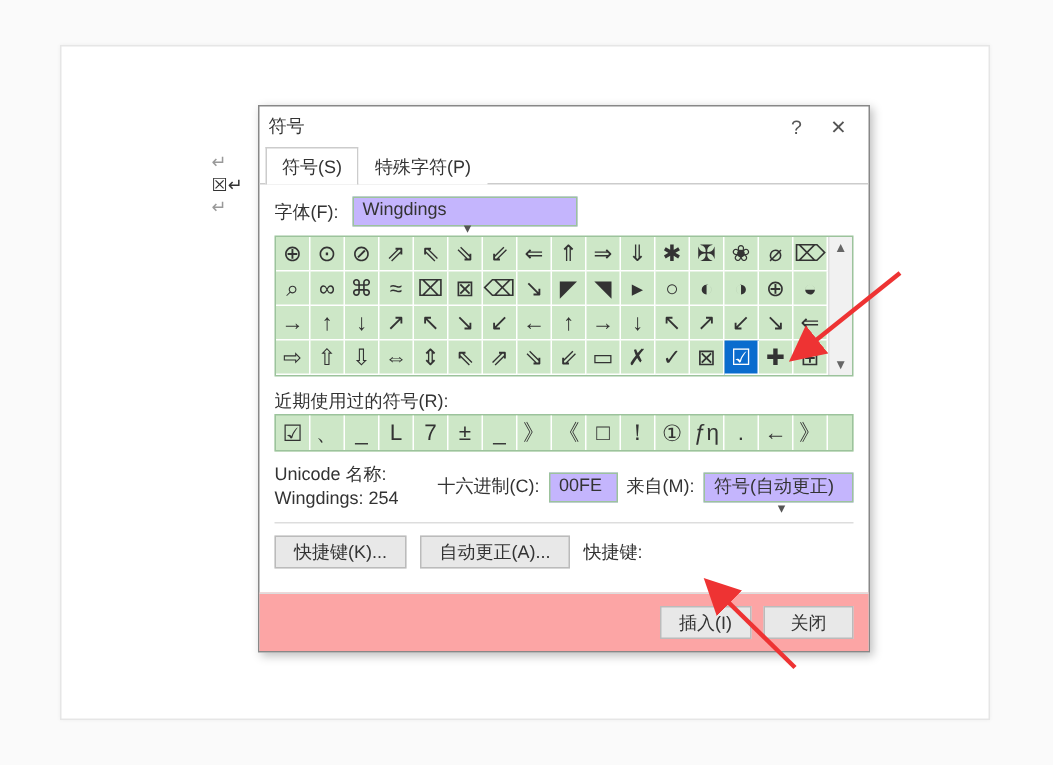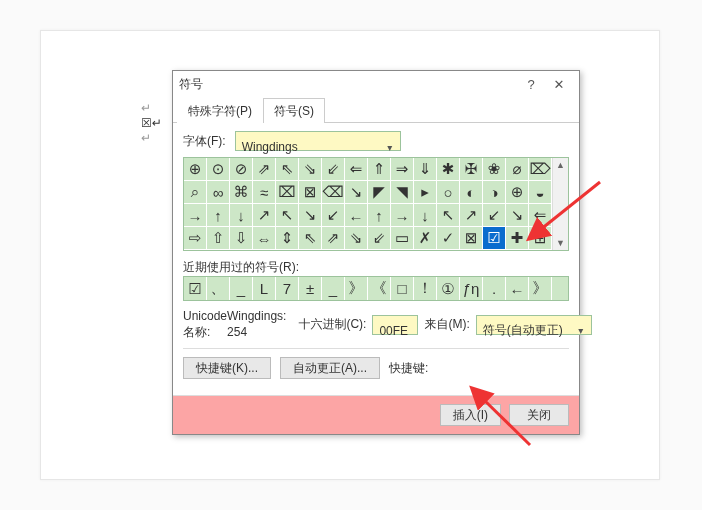--- a/index.html
+++ b/index.html
@@ -62,24 +62,25 @@
   }
   .tab.active {
     border-color: #ccc;
     background: #fff;
   }
   .body { padding: 8px 10px 10px; }
   .row { display: flex; align-items: center; margin-bottom: 6px; gap: 9px; }
   .label { white-space: nowrap; }
   .combo {
     display: inline-flex; align-items: center;
-    background: #fef9c3;
+    background: #c4b5fd;
     border: 1px solid #9cc39c;
     height: 20px;
-    padding: 12px 2px 0 6px;
+    padding: 0 2px 0 6px;
+    flex-direction: column;
   }
   .combo .val { min-width: 140px; }
   .combo .drop {
     width: 16px; text-align: center; color: #555; font-size: 10px;
   }
   .combo.small .val { min-width: 36px; }
   .combo.med .val { min-width: 90px; }
   .grid-wrap {
     display: flex;
     border: 1px solid #9cc39c;
@@ -128,21 +129,21 @@
   .rcell {
     border-right: 1px solid #fff;
     display: flex; align-items: center; justify-content: center;
     font-size: 15px;
     cursor: pointer;
   }
   .info-row {
     display: flex; align-items: center; gap: 6px;
     margin-bottom: 8px;
   }
-  .info-stack { display: flex; flex-direction: row; line-height: 1.3; }
+  .info-stack { display: flex; flex-direction: column; line-height: 1.3; }
   .divider { border-top: 1px solid #ddd; margin: 8px 0; }
   .btn2 {
     display: inline-flex; align-items: center; justify-content: center;
     height: 22px; padding: 0 12px;
     background: #e8e8e8; border: 1px solid #bbb;
     cursor: pointer;
     font-size: 12px;
   }
   .footer {
     display: flex; justify-content: flex-end; gap: 8px;
@@ -167,22 +168,22 @@
 </div>
 
 <div class="dialog">
   <div class="titlebar">
     <span class="title">符号</span>
     <span class="btn">?</span>
     <span class="btn">✕</span>
   </div>
 
   <div class="tabs">
+    <div class="tab active">符号(S)</div>
     <div class="tab">特殊字符(P)</div>
-    <div class="tab active">符号(S)</div>
   </div>
 
   <div class="body">
     <div class="row">
       <span class="label">字体(F):</span>
       <div class="combo">
         <span class="val">Wingdings</span>
         <span class="drop">▾</span>
       </div>
     </div>

